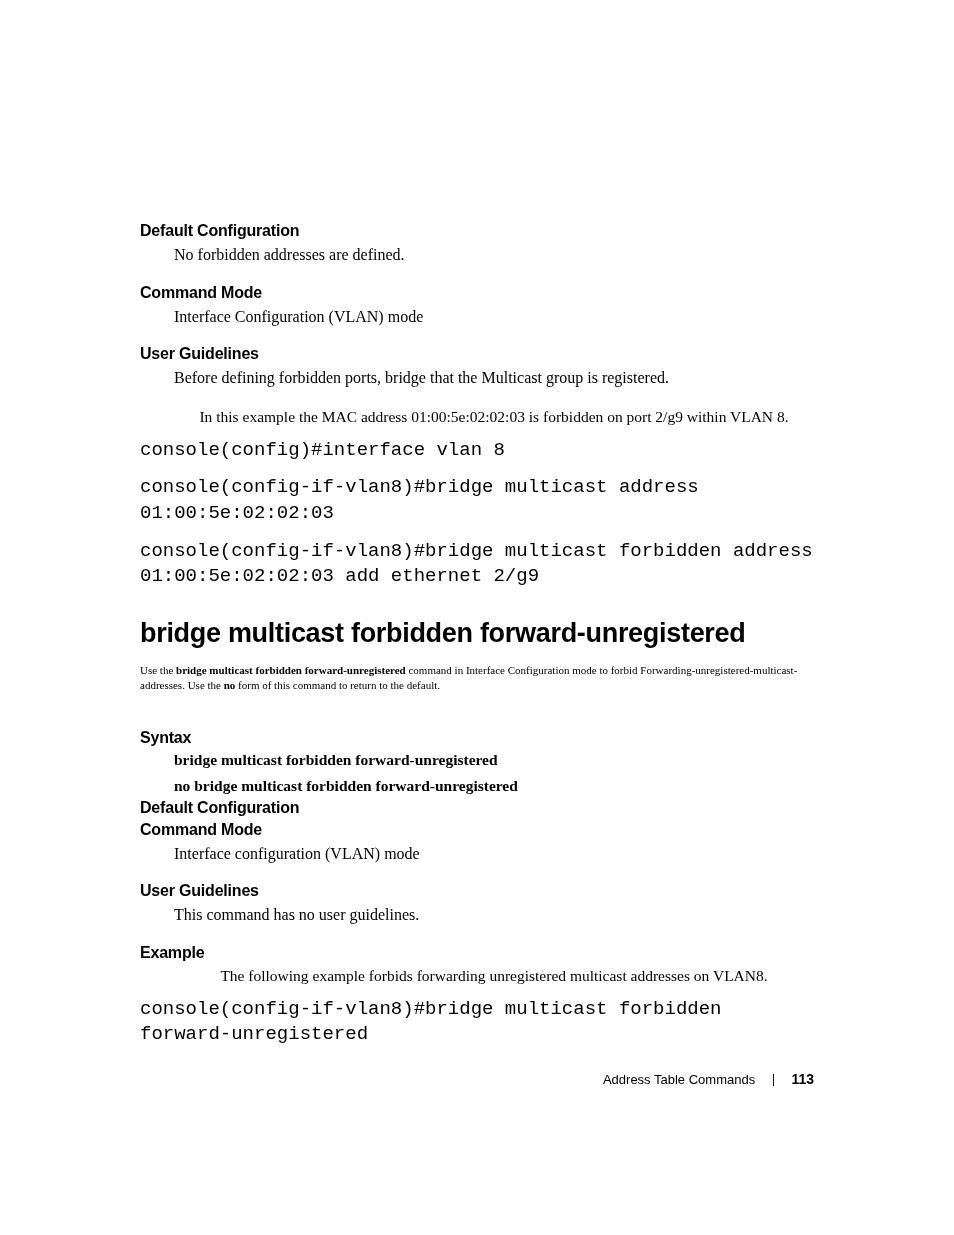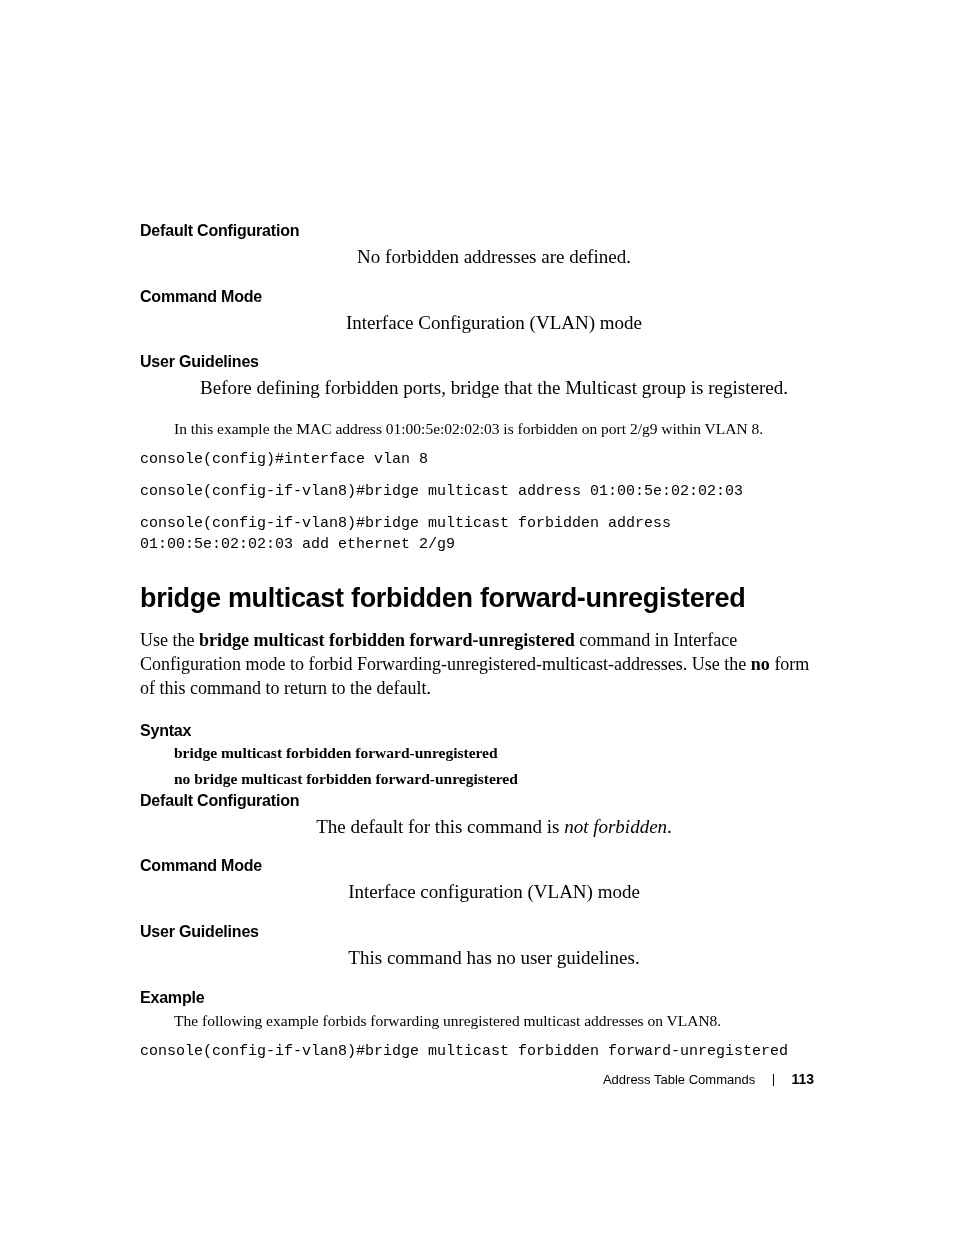--- a/index.html
+++ b/index.html
@@ -17,48 +17,48 @@
     padding: 222px 140px 0 140px;
   }
   .section-heading {
     font-family: "Helvetica Neue", Helvetica, Arial, sans-serif;
     font-weight: 700;
     font-size: 16px;
     margin: 0 0 4px 0;
     letter-spacing: -0.2px;
   }
   .body-text {
-    font-size: 19px;
+    font-size: 16px;
     line-height: 1.35;
     margin: 0 0 18px 34px;
-    text-align: center;
   }
   .body-text-tight {
     font-size: 15.5px;
     line-height: 1.35;
     margin: 0 0 10px 34px;
+    text-align: center;
   }
   .code {
     font-family: "Courier New", Courier, monospace;
-    font-size: 15px;
+    font-size: 19px;
     line-height: 1.35;
     margin: 0 0 12px 0;
     white-space: pre-wrap;
   }
   .main-heading {
     font-family: "Helvetica Neue", Helvetica, Arial, sans-serif;
     font-weight: 700;
     font-size: 27px;
     margin: 28px 0 14px 0;
     letter-spacing: -0.3px;
   }
   .intro {
-    font-size: 18px;
+    font-size: 11px;
     line-height: 1.35;
-    margin: 0 0 21px 0;
+    margin: 0 0 36px 0;
   }
   .bold { font-weight: 700; }
   .italic { font-style: italic; }
   .syntax-line {
     font-size: 15.5px;
     font-weight: 700;
     margin: 0 0 8px 34px;
   }
   .footer {
     position: absolute;
@@ -103,23 +103,20 @@
   <h2 class="main-heading">bridge multicast forbidden forward-unregistered</h2>
   <p class="intro">
     <span>Use the </span><span class="bold">bridge multicast forbidden forward-unregistered</span><span> command in Interface Configuration mode to forbid  Forwarding-unregistered-multicast-addresses. Use the </span><span class="bold">no</span><span> form of this command to return to the default.</span>
   </p>
 
   <div class="section-heading">Syntax</div>
   <p class="syntax-line">bridge multicast forbidden forward-unregistered</p>
   <p class="syntax-line" style="margin-bottom:4px;">no bridge multicast forbidden forward-unregistered</p>
 
   <div class="section-heading">Default Configuration</div>
-  <p class="body-text">
-    <span>The default for this command is </span><span class="italic">not forbidden</span><span>.</span>
-  </p>
 
   <div class="section-heading">Command Mode</div>
   <p class="body-text">Interface configuration (VLAN) mode</p>
 
   <div class="section-heading">User Guidelines</div>
   <p class="body-text">This command has no user guidelines.</p>
 
   <div class="section-heading">Example</div>
   <p class="body-text-tight">The following example forbids forwarding unregistered multicast addresses on VLAN8.</p>
 

